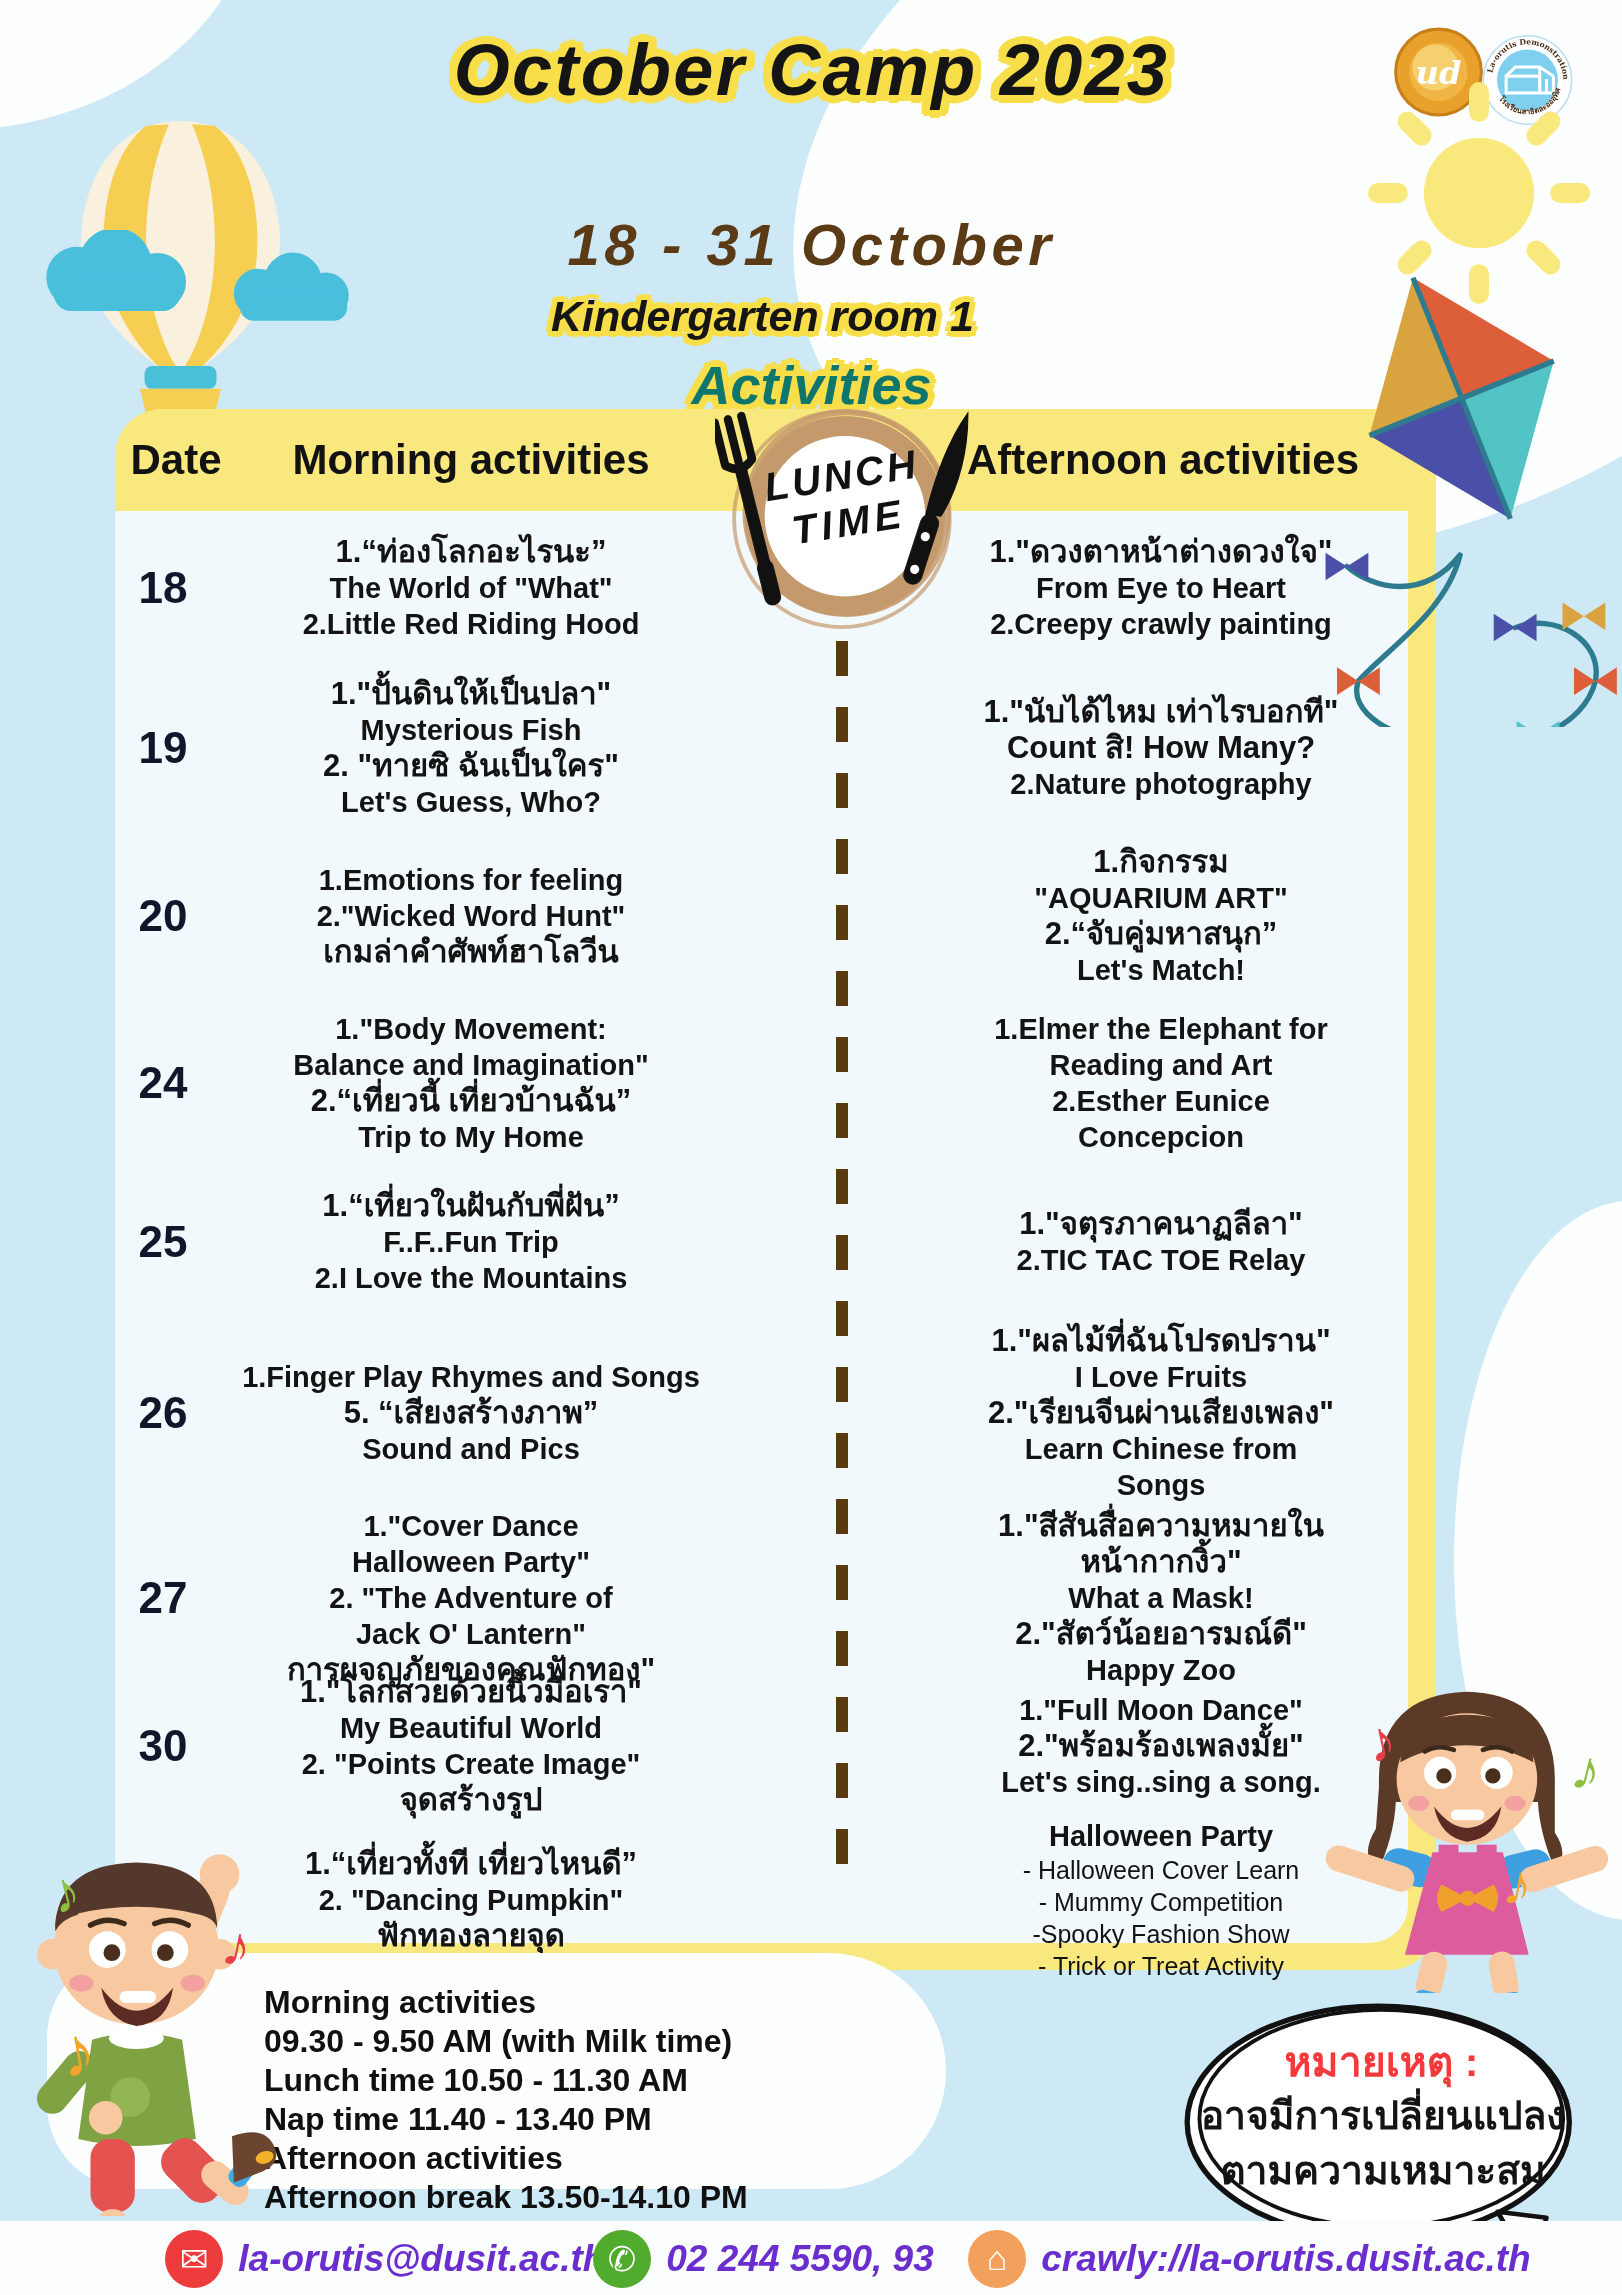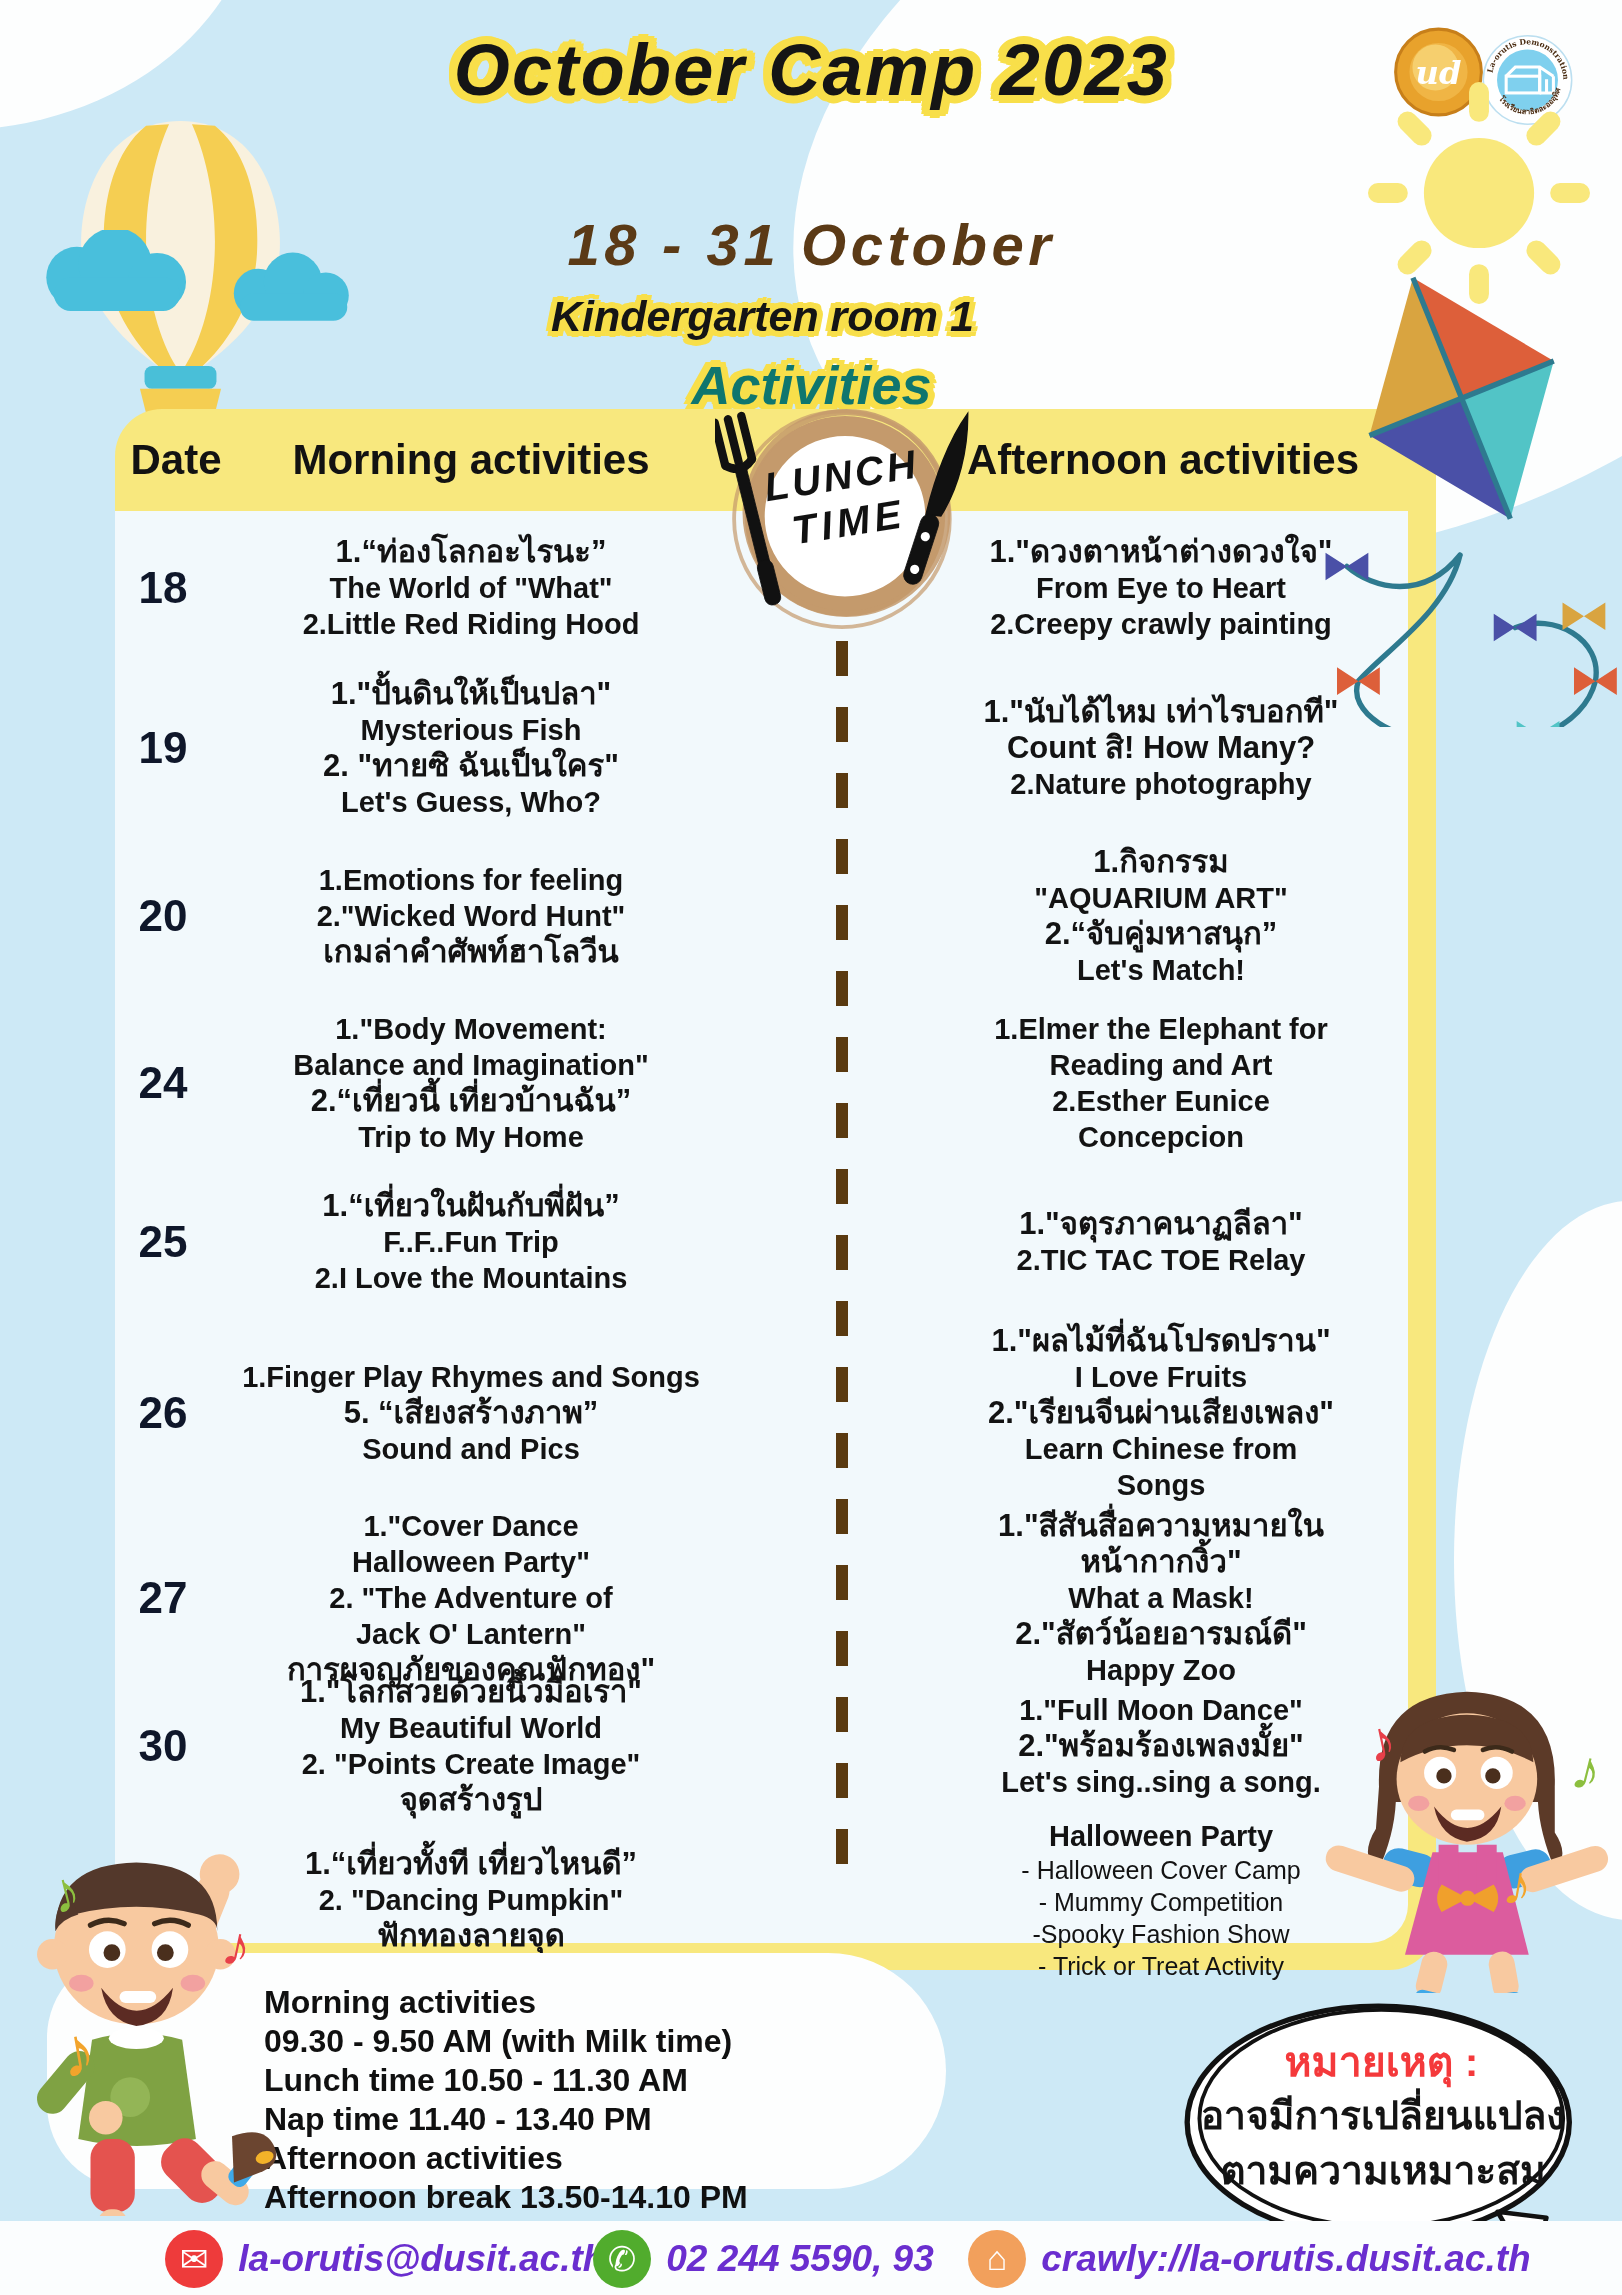--- a/index.html
+++ b/index.html
@@ -322,21 +322,21 @@
       <div class="row">
         <div class="date-cell">31</div>
         <div class="cell morning">
           <div class="line thai">1.“เที่ยวทั้งที เที่ยวไหนดี”</div>
           <div class="line">2. "Dancing Pumpkin"</div>
           <div class="line thai">ฟักทองลายจุด</div>
         </div>
         <div></div>
         <div class="cell afternoon">
           <div class="line">Halloween Party</div>
-          <div class="line small">- Halloween Cover Camp</div>
+          <div class="line small">- Halloween Cover Learn</div>
           <div class="line small">- Mummy Competition</div>
           <div class="line small">-Spooky Fashion Show</div>
           <div class="line small">- Trick or Treat Activity</div>
         </div>
       </div>
     </div>
 
   <div class="lunch">
     <svg width="260" height="268" viewBox="0 0 340 350">
       <circle cx="170" cy="170" r="118" fill="#ffffff" stroke="#c49a6c" stroke-width="26"></circle>

